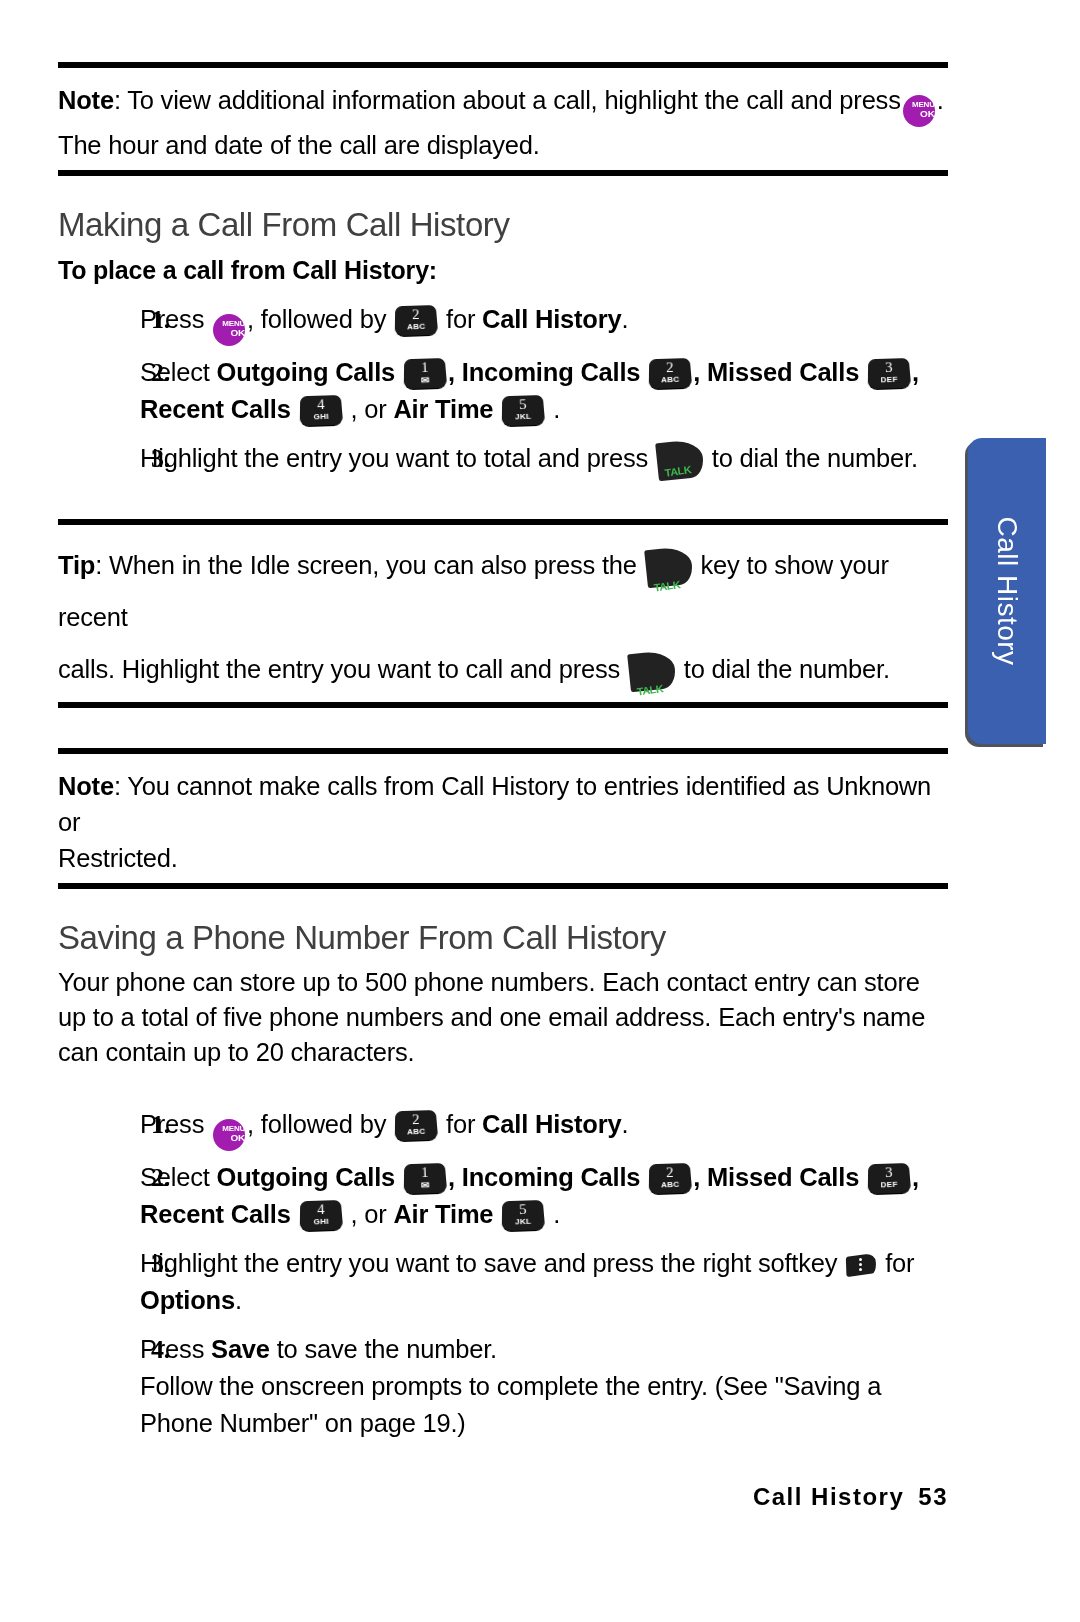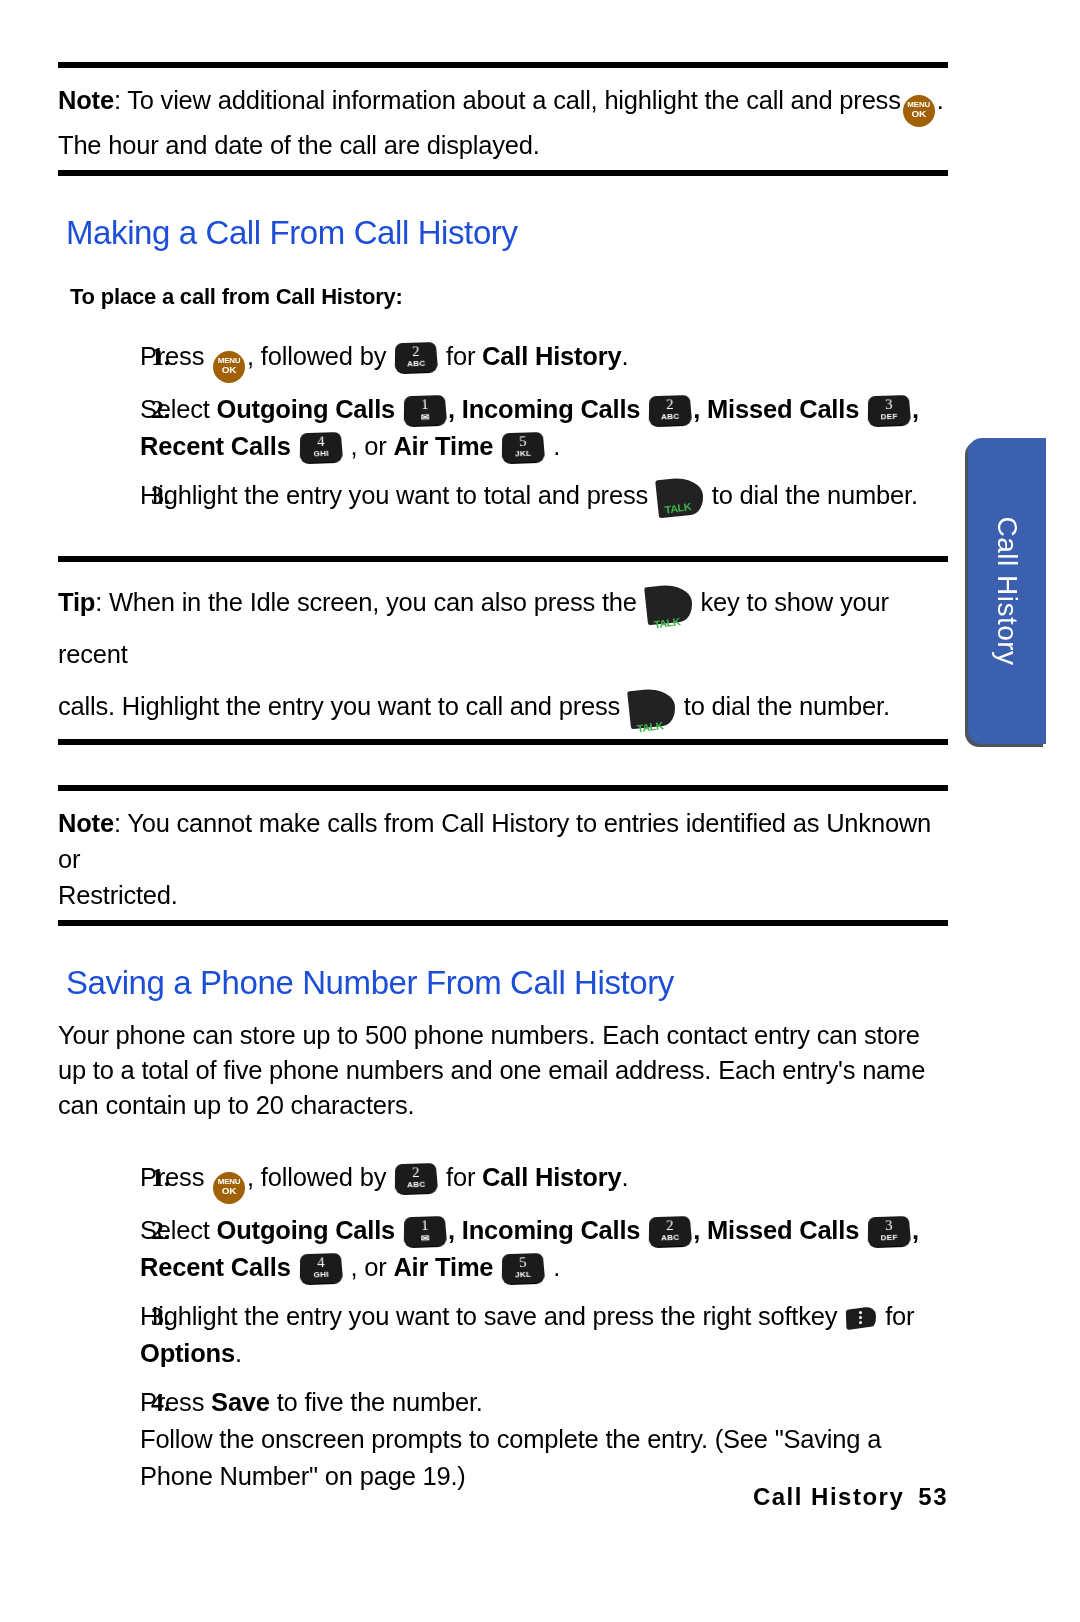--- a/index.html
+++ b/index.html
@@ -45,32 +45,32 @@
     line-height: 36px;
     letter-spacing: -0.2px;
     margin: 0;
   }
   .para.tight { line-height: 35px; }
   .para.tip   { line-height: 52px; }
 
   b, .b { font-weight: bold; }
 
   h2.section-title {
-    color: #1d4ed8;
+    color: #404040;
     font-size: 33px;
     font-weight: normal;
     letter-spacing: -0.4px;
-    margin: 8px;
+    margin: 0;
   }
 
   h3.sub-title {
-    font-size: 22px;
+    font-size: 25px;
     font-weight: bold;
     letter-spacing: -0.2px;
-    margin: 12px;
+    margin: 0;
   }
 
   
   ol.steps {
     list-style: none;
     margin: 0;
     padding: 0;
   }
   ol.steps > li {
     position: relative;
@@ -129,23 +129,23 @@
     font-weight: bold;
     transform: scaleY(0.85);
   }
   .key-num .kl.env { font-size: 10px; line-height: 10px; }
 
   
   .key-menu {
     width: 32px;
     height: 32px;
     border-radius: 50%;
-    background: #a16207;
+    background: #a21caf;
     color: #ffffff;
-    text-align: center;
+    text-align: right;
     vertical-align: -8px;
   }
   .key-menu .m1 {
     display: block;
     font-size: 8px;
     line-height: 9px;
     padding-top: 6px;
     font-weight: bold;
     letter-spacing: -0.2px;
     transform: scaleY(0.9);
@@ -404,21 +404,21 @@
           <span>for</span>
           <span class="sub-line"><b>Options</b><span>.</span></span></span>
       </li>
 
       <div class="sp-12"></div>
 
       <li>
         <span class="num">4.</span>
         <span class="body"><span>Press</span>
           <b>Save</b>
-          <span>to five the number.</span>
+          <span>to save the number.</span>
           <span class="sub-line">Follow the onscreen prompts to complete the entry. (See "Saving a Phone Number" on page 19.)</span></span>
       </li>
 
     </ol>
 
     <div class="sp-52"></div>
 
 
   </div>
 

